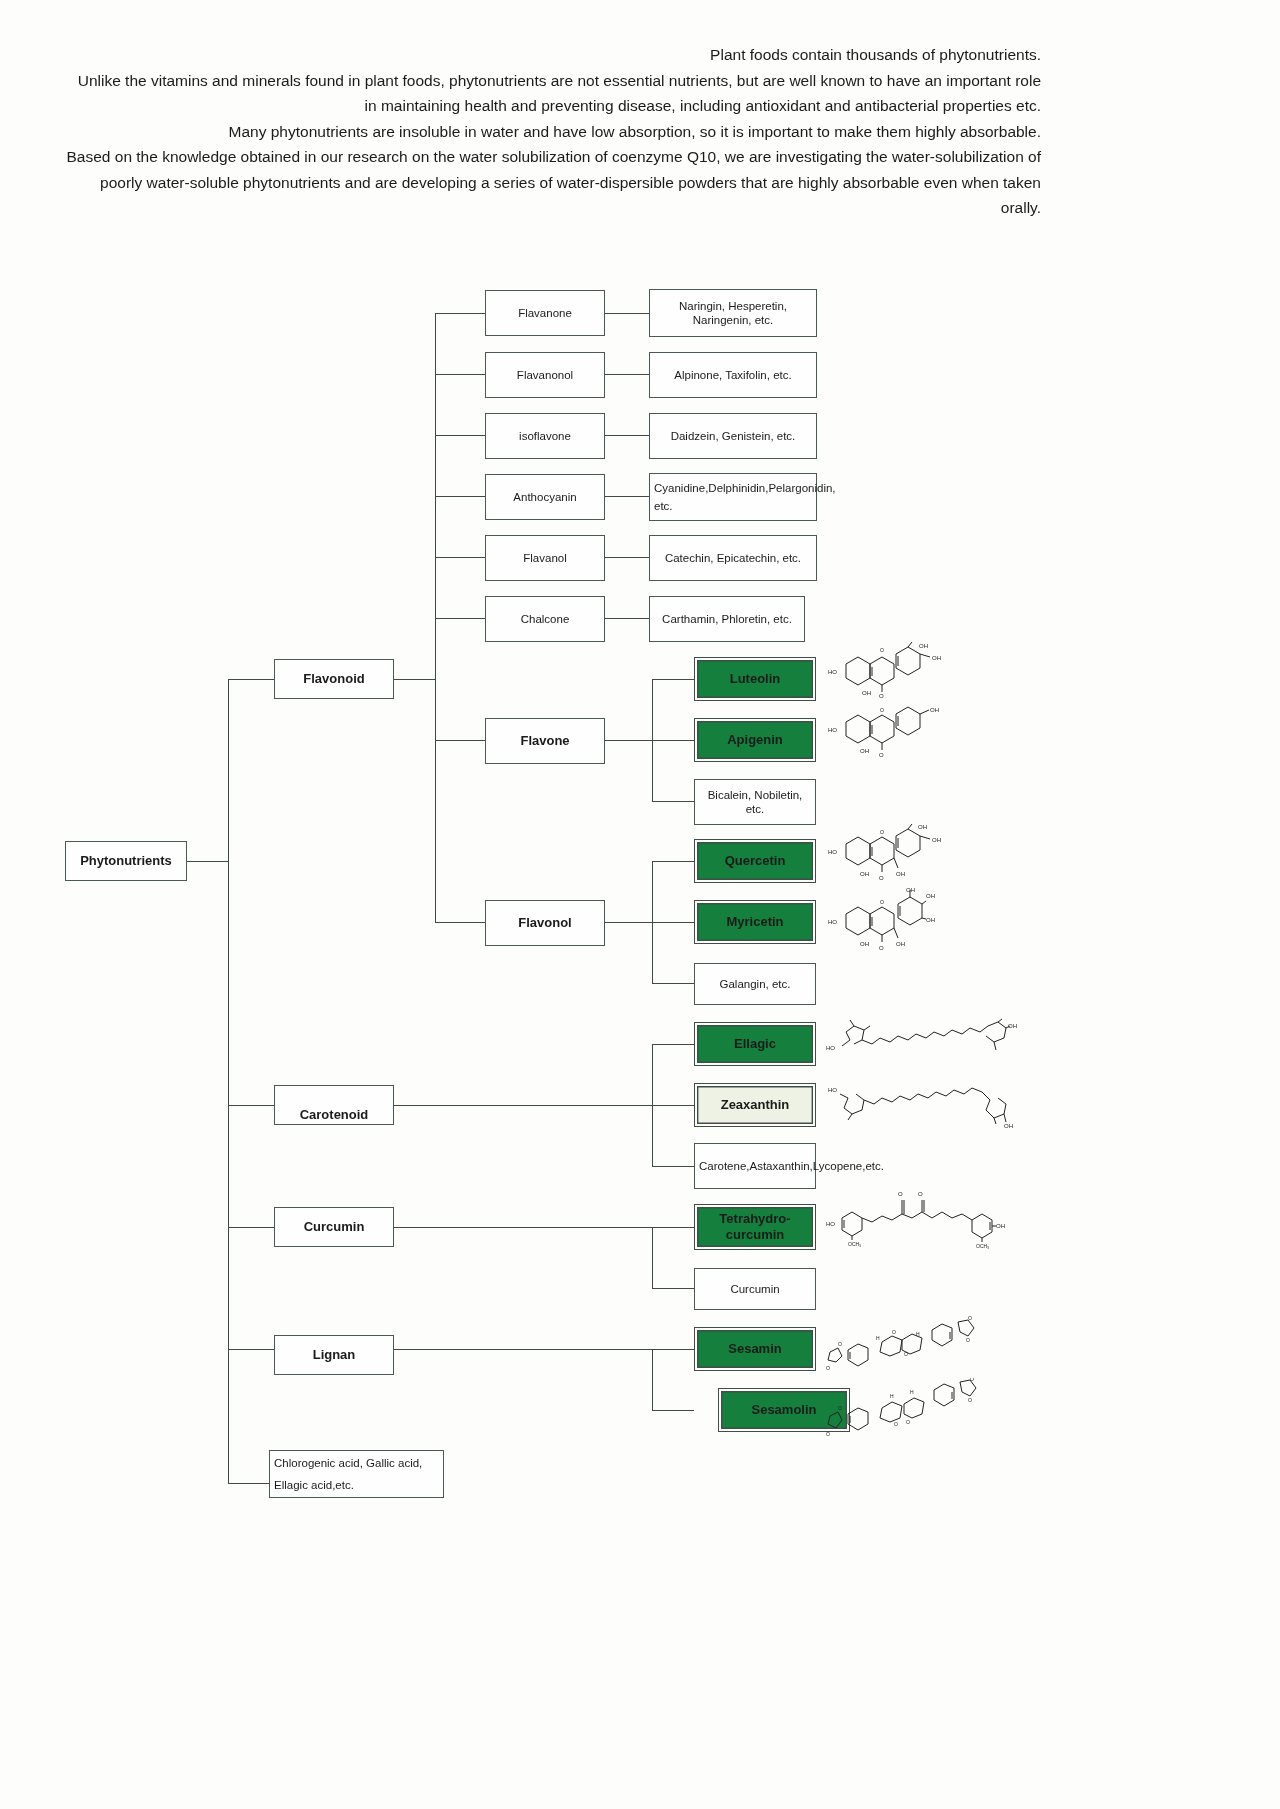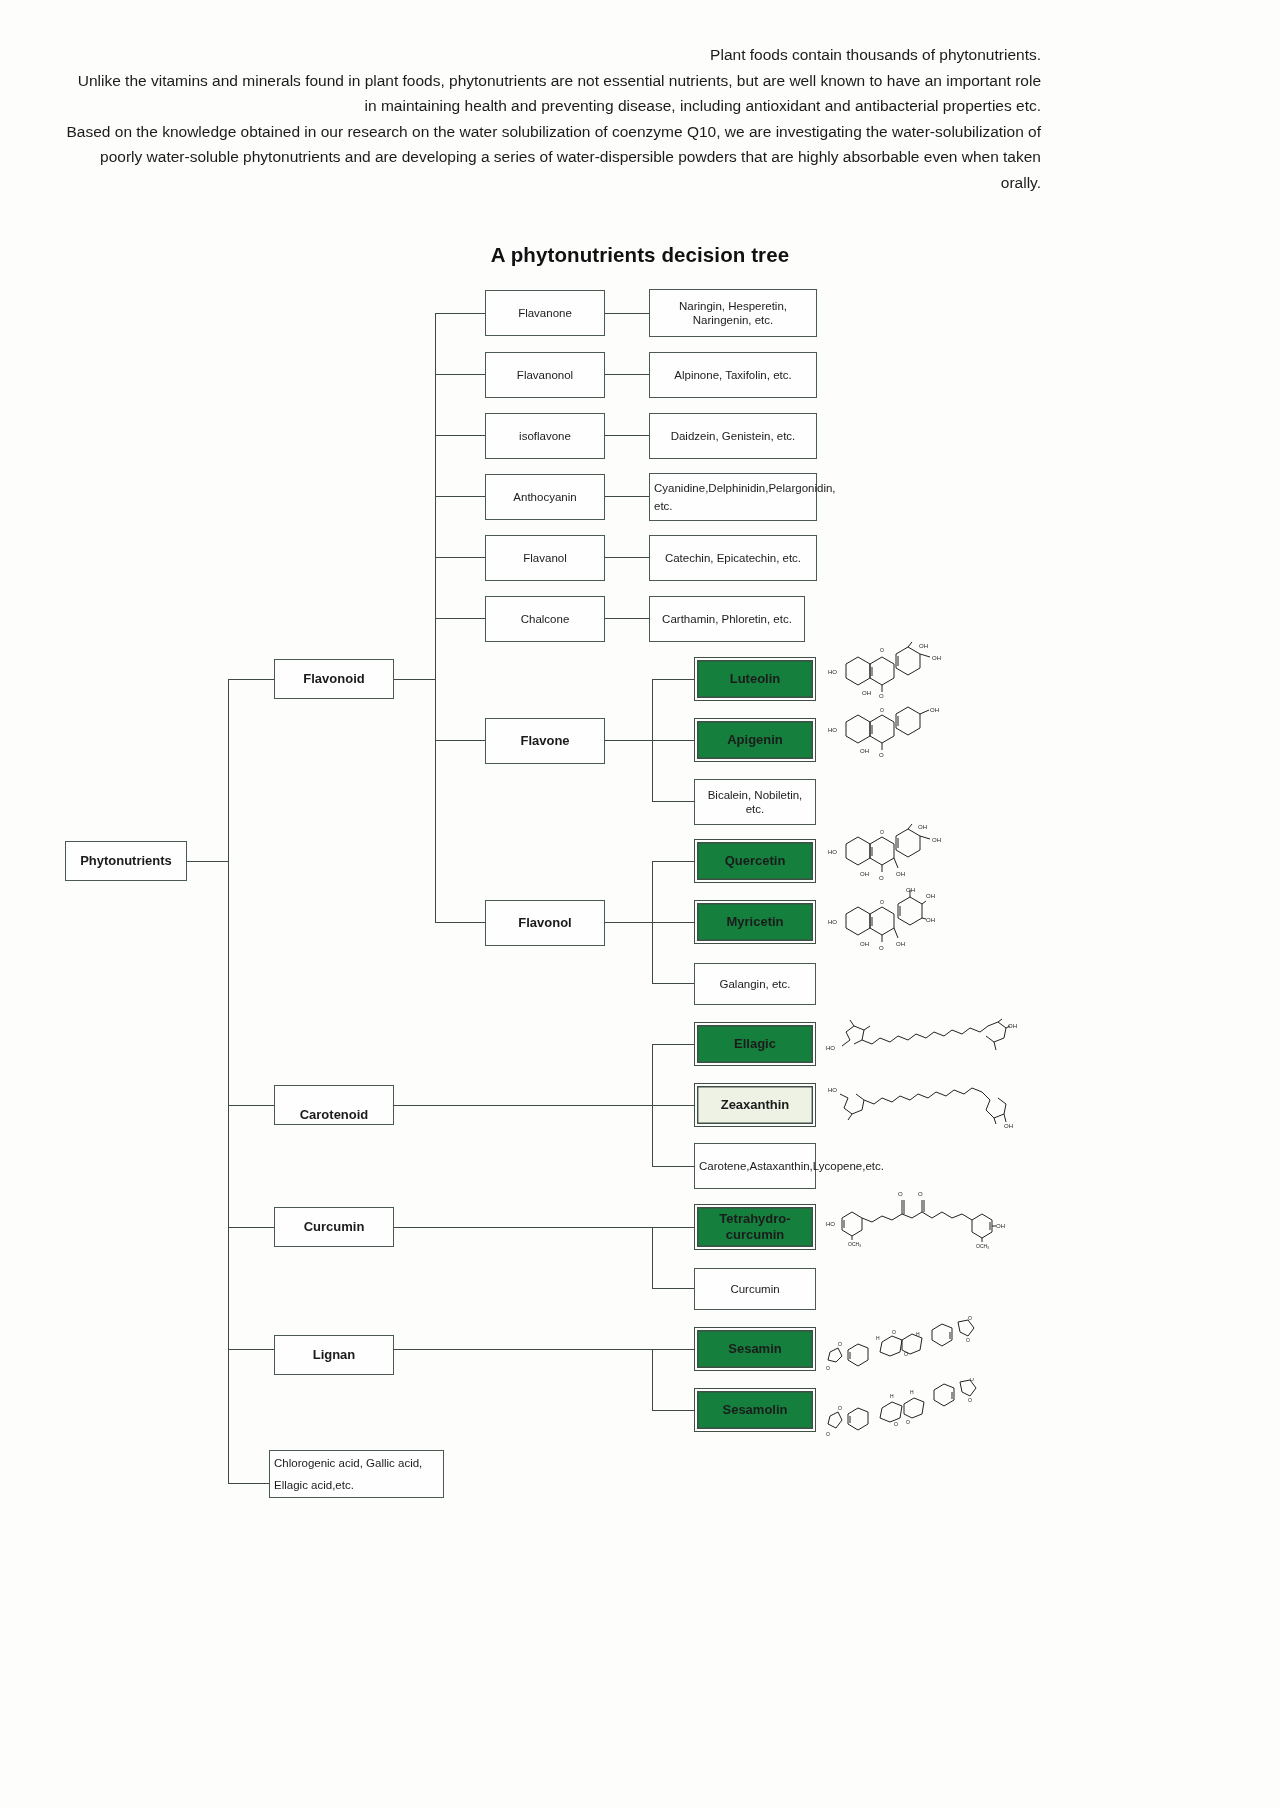--- a/index.html
+++ b/index.html
@@ -86,26 +86,24 @@
   .struct svg { display:block; }
 </style>
 </head>
 <body>
 
 <div class="page">
 
   <div class="intro">
     <p>Plant foods contain thousands of phytonutrients.</p>
     <p>Unlike the vitamins and minerals found in plant foods, phytonutrients are not essential nutrients, but are well known to have an important role in maintaining health and preventing disease, including antioxidant and antibacterial properties etc.</p>
+    <p>Many phytonutrients are insoluble in water and have low absorption, so it is important to make them highly absorbable.</p>
     <p>Based on the knowledge obtained in our research on the water solubilization of coenzyme Q10, we are investigating the water-solubilization of poorly water-soluble phytonutrients and are developing a series of water-dispersible powders that are highly absorbable even when taken orally.</p>
   </div>
 
-  <div class="chart-title">
-    <span>A phytonutrients decision tree</span>
-  </div>
 
   <div class="tree">
 
     <div class="node bold" style="left:65px; top:841px; width:122px; height:40px;">
       <span>Phytonutrients</span>
     </div>
 
     <div class="h-line" style="left:187px; top:861px; width:42px;"></div>
 
     <div class="v-line" style="left:228px; top:679px; height:804px;"></div>
@@ -269,21 +267,21 @@
 
     <div class="h-line" style="left:394px; top:1349px; width:259px;"></div>
     <div class="v-line" style="left:652px; top:1349px; height:61px;"></div>
 
     <div class="h-line" style="left:652px; top:1349px; width:42px;"></div>
     <div class="node green" style="left:694px; top:1327px; width:122px; height:44px;">
       <span>Sesamin</span>
     </div>
 
     <div class="h-line" style="left:652px; top:1410px; width:42px;"></div>
-    <div class="node green" style="left:694px; top:1388px; width:122px; height:44px;">
+    <div class="node green" style="left:718px; top:1388px; width:132px; height:44px;">
       <span>Sesamolin</span>
     </div>
 
     <div class="struct" style="left:826px; top:640px;">
       <svg width="150" height="62" viewBox="0 0 150 62" fill="none" stroke="#222" stroke-width="1">
         <text x="2" y="34" font-size="6" stroke="none" fill="#222" font-family="Liberation Sans, sans-serif">HO</text>
         <polygon points="20,24 32,17 44,24 44,38 32,45 20,38"></polygon>
         <polygon points="44,24 56,17 68,24 68,38 56,45 44,38"></polygon>
         <line x1="46" y1="27" x2="46" y2="36"></line>
         <text x="54" y="12" font-size="5" stroke="none" fill="#222">O</text>

